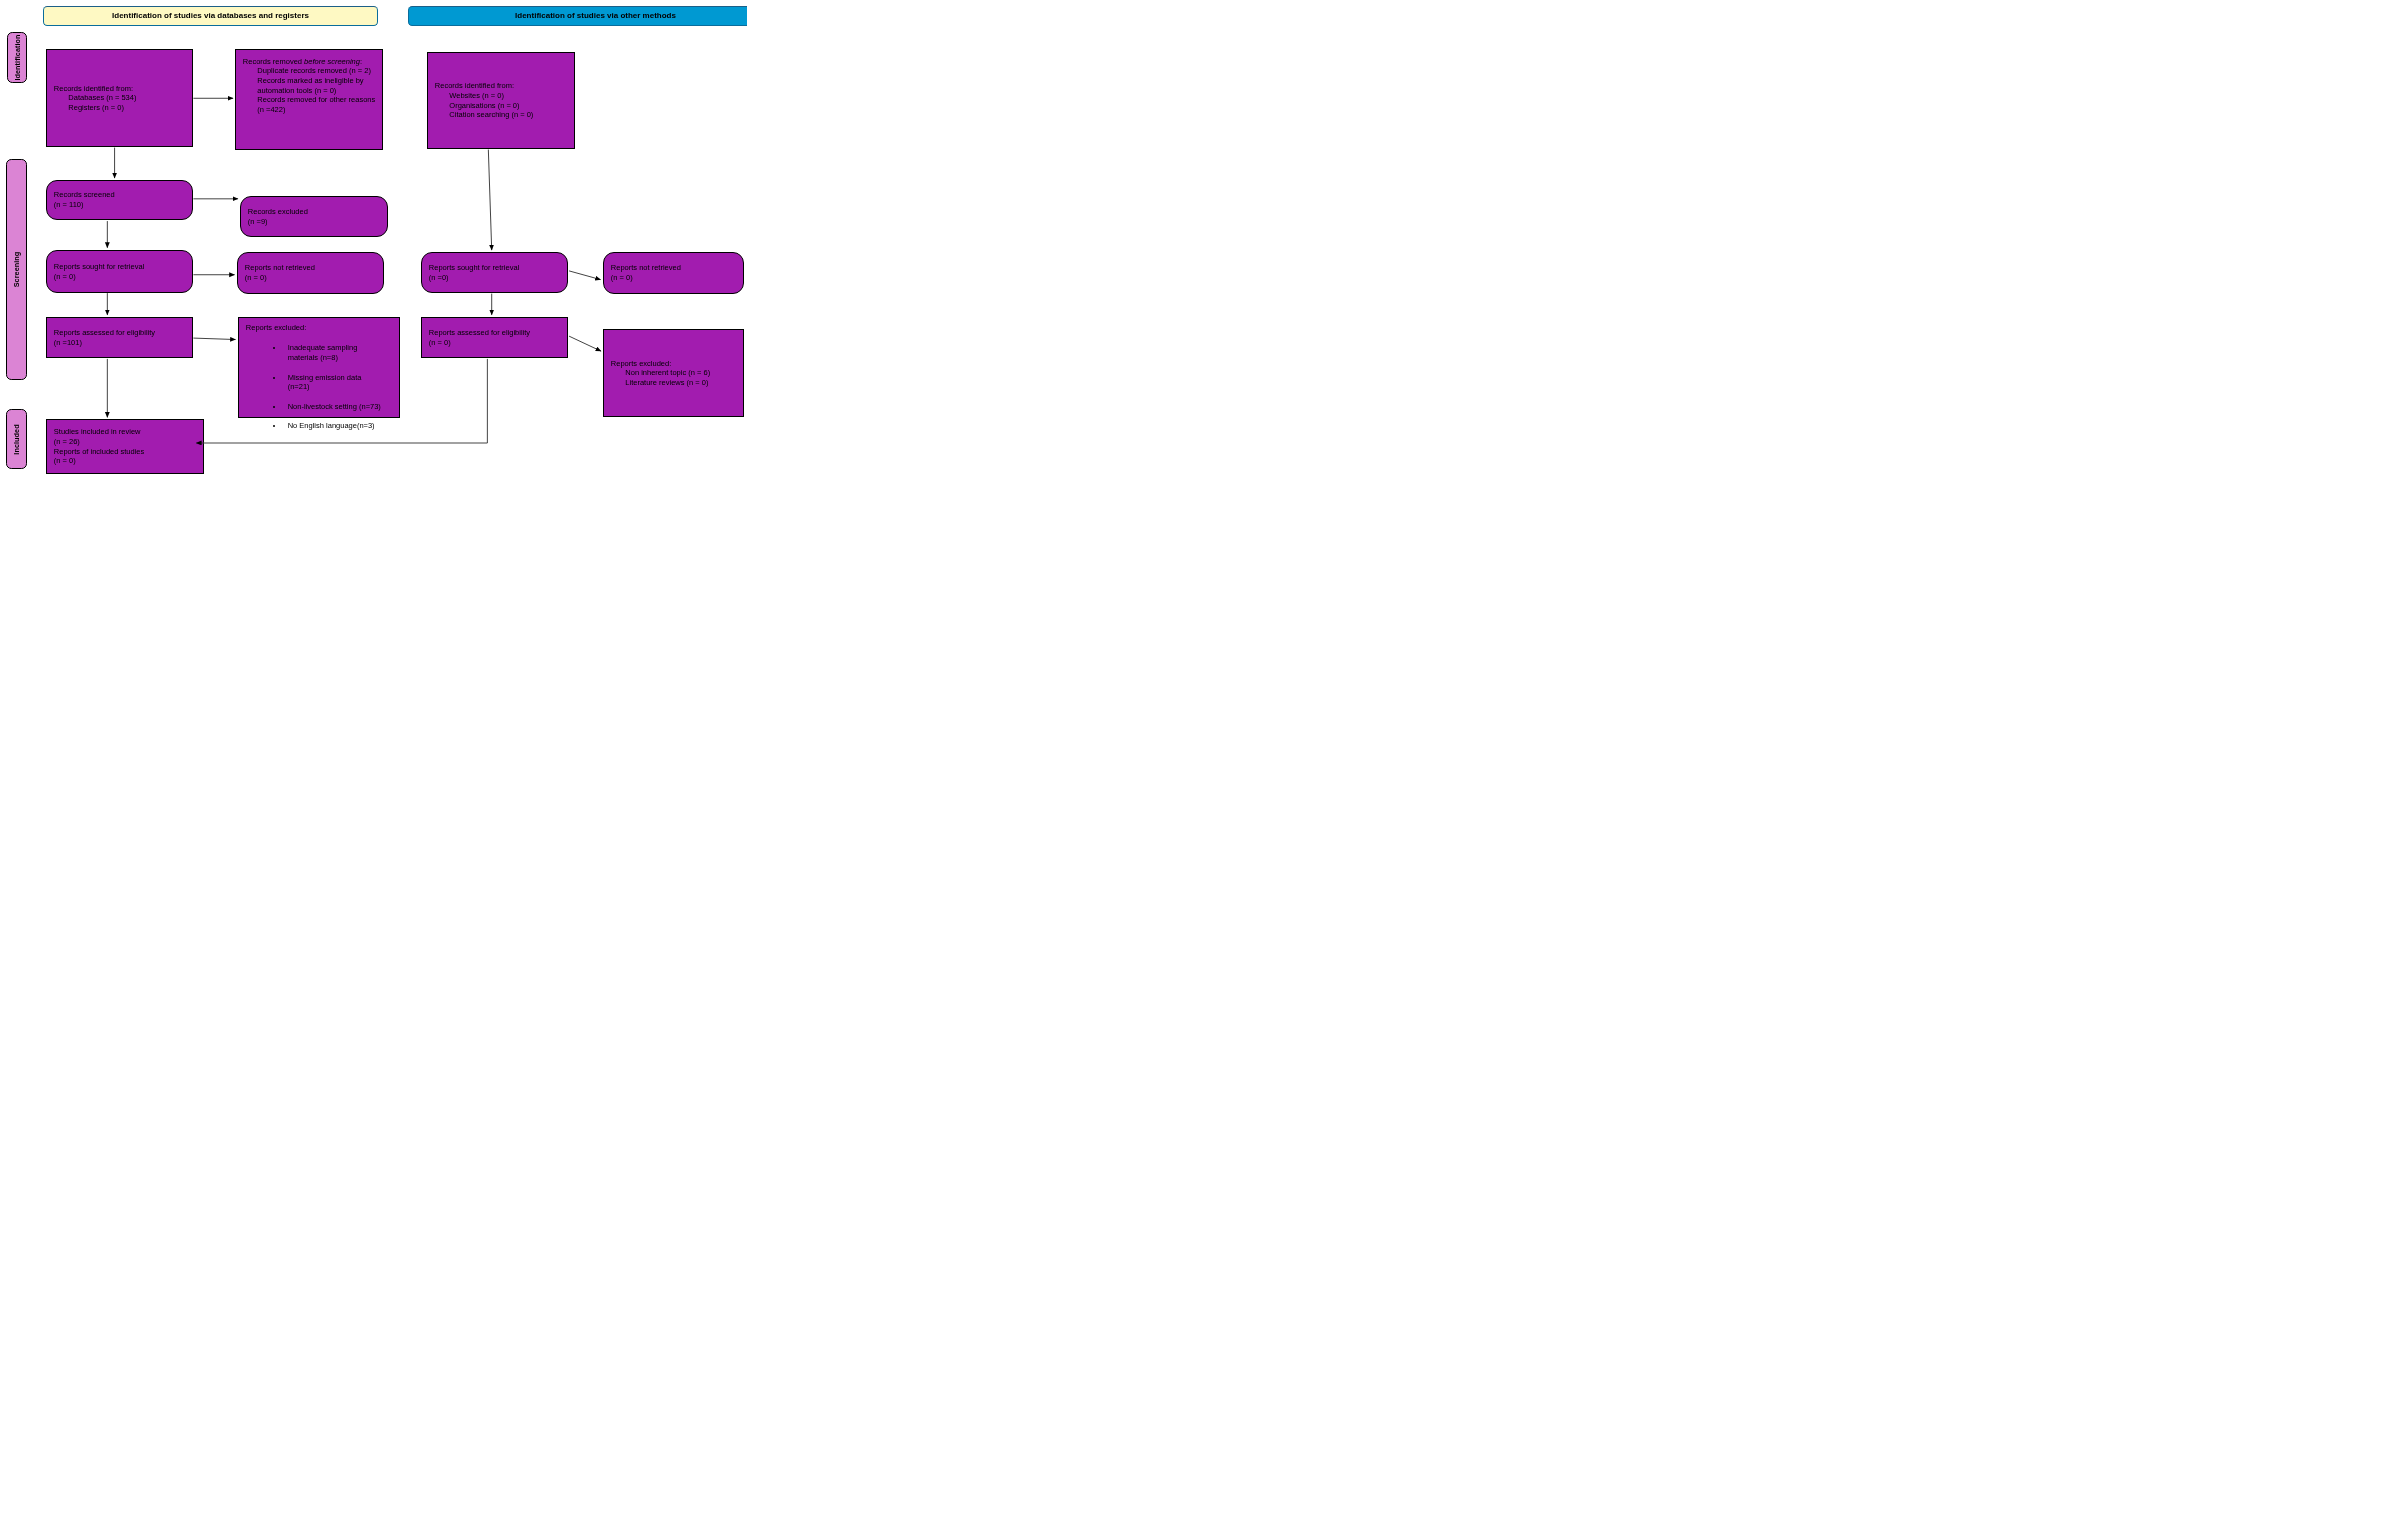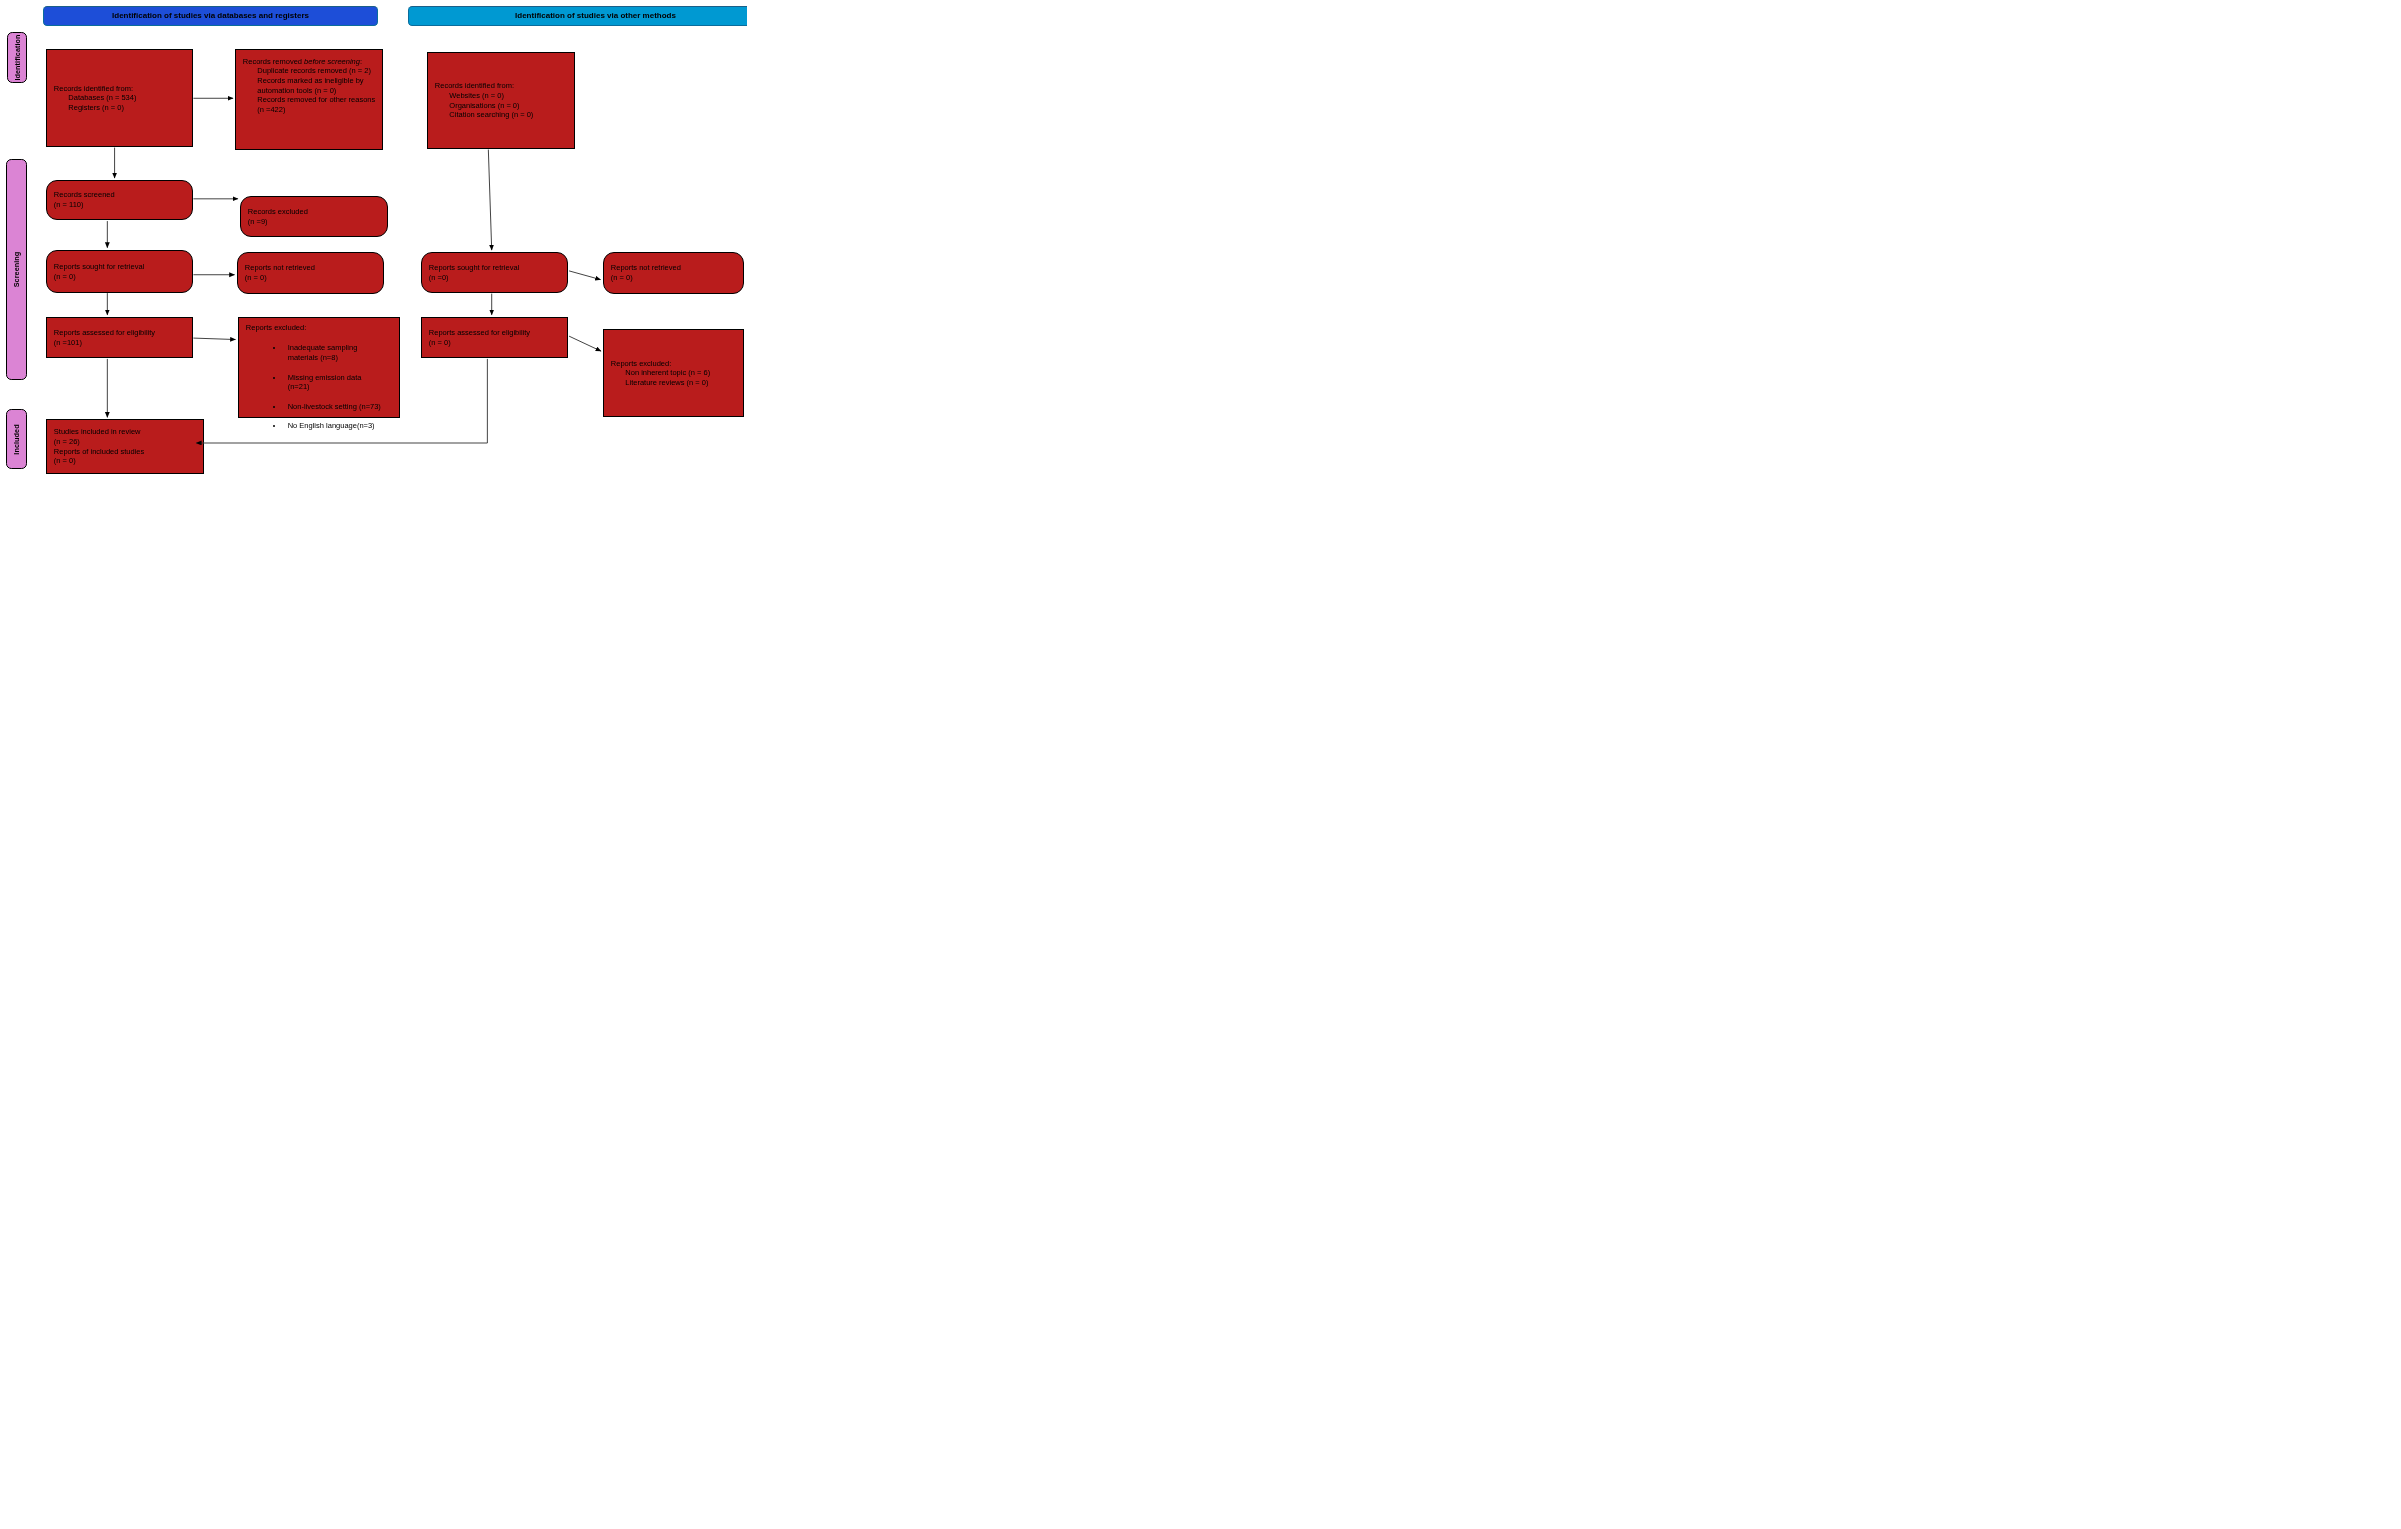--- a/index.html
+++ b/index.html
@@ -18,41 +18,41 @@
     position:absolute;border:1.4px solid #000;border-radius:5.3px;
     display:flex;align-items:center;justify-content:center;
     box-sizing:border-box;
   }
   .stage span{
     transform:rotate(-90deg);white-space:nowrap;
     font-weight:bold;font-size:7.2px;letter-spacing:0.1px;
   }
 
   .node{
-    position:absolute;background:#b91c1c;border:1.4px solid #000;
+    position:absolute;background:#a21caf;border:1.4px solid #000;
     box-sizing:border-box;font-size:7.5px;line-height:1.28;
     display:flex;flex-direction:column;justify-content:center;
     padding:3.9px 4.8px 3.9px 6.8px;
   }
   .node.hborders{border-top-width:1.9px;border-bottom-width:1.9px;border-radius:11px;}
   .node.top{justify-content:flex-start;}
   .indent{padding-left:14.5px;}
   .node em{font-style:italic;}
 
   ul.bullets{margin:1px 0 0 0;padding-left:28px;}
   ul.bullets li{padding-left:3.9px;margin:10px;}
 
   svg.connectors{position:absolute;left:0;top:0;pointer-events:none;}
 </style>
 </head>
 <body>
 
 <div id="canvas">
 
-  <div class="banner" style="left:43px;top:5.8px;width:335px;background:#1d4ed8;">
+  <div class="banner" style="left:43px;top:5.8px;width:335px;background:#fef9c3;">
     <span>Identification of studies via databases and registers</span>
   </div>
   <div class="banner" style="left:408px;top:5.8px;width:375px;background:#0099d2;">
     <span>Identification of studies via other methods</span>
   </div>
 
   <div class="stage" style="left:7.2px;top:32px;width:20px;height:51px;background:#db84d4;">
     <span>Identification</span>
   </div>
   <div class="stage" style="left:6.3px;top:159px;width:21px;height:221px;background:#db84d4;">

